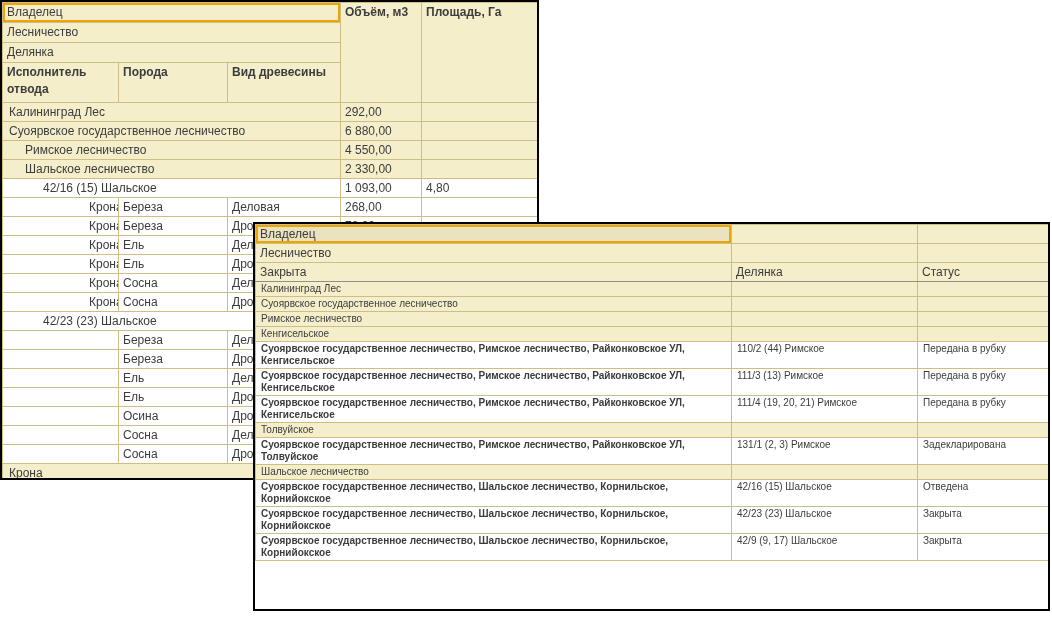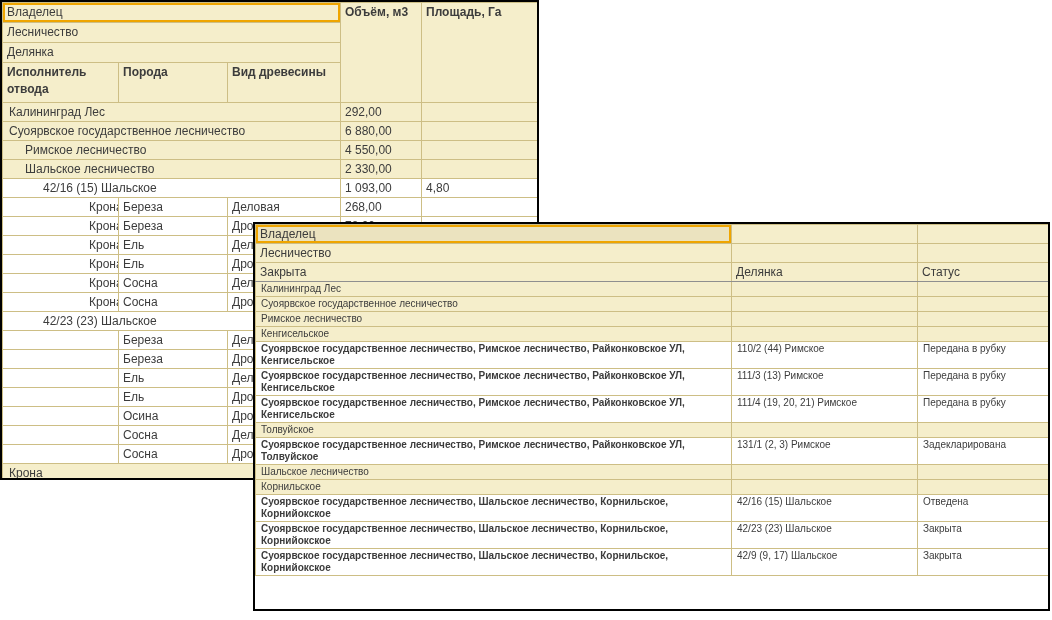--- a/index.html
+++ b/index.html
@@ -282,25 +282,20 @@
         <tr class="f-detail">
           <td class="flvl4 wrap">Суоярвское государственное лесничество, Римское лесничество, Райконковское УЛ, Толвуйское</td>
           <td>131/1 (2, 3) Римское</td>
           <td>Задекларирована</td>
         </tr>
         <tr class="f-group">
           <td class="flvl1">Шальское лесничество</td>
           <td></td>
           <td></td>
         </tr>
-        <tr class="f-group">
-          <td class="flvl2">Корнильское</td>
-          <td></td>
-          <td></td>
-        </tr>
         <tr class="f-detail">
           <td class="flvl4 wrap">Суоярвское государственное лесничество, Шальское лесничество, Корнильское, Корнийокское</td>
           <td>42/16 (15) Шальское</td>
           <td>Отведена</td>
         </tr>
         <tr class="f-detail">
           <td class="flvl4 wrap">Суоярвское государственное лесничество, Шальское лесничество, Корнильское, Корнийокское</td>
           <td>42/23 (23) Шальское</td>
           <td>Закрыта</td>
         </tr>

